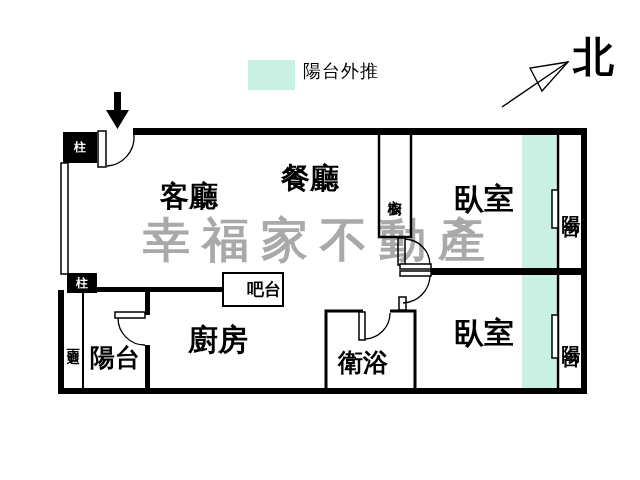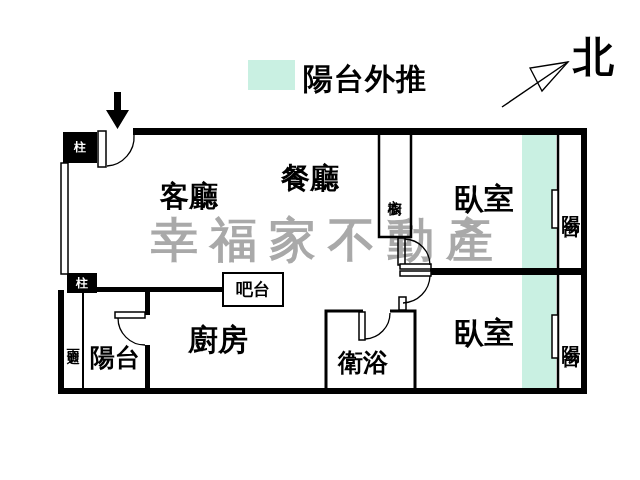--- a/index.html
+++ b/index.html
@@ -14,37 +14,37 @@
     text-align:center;
   }
   .vert{writing-mode:vertical-rl;text-orientation:upright;letter-spacing:2px;}
   .room{font-size:29px;}
   .room-lg{font-size:30px;font-family:Liberation Serif, serif;}
   .room-md{font-size:25px;}
   .balcony-side{font-size:19px;}
   .closet-label{font-size:14px;font-weight:bold;}
   .rain-label{font-size:13px;font-weight:bold;}
   .pillar-label{color:#ffffff;font-size:12px;font-weight:bold;}
-  .bar-label{font-size:17px;}
+  .bar-label{font-size:17px;padding-left:22px;}
   #legend-swatch{
     position:absolute;left:248px;top:60px;width:47px;height:30px;
     background:#c9f0e2;z-index:2;
   }
   #legend-label{
-    position:absolute;left:303px;top:59px;font-size:30px;font-weight:bold;
+    position:absolute;left:303px;top:59px;font-size:18px;font-weight:normal;
     z-index:2;letter-spacing:1px;
   }
   #north-label{
     position:absolute;left:573px;top:30px;font-size:41px;font-weight:bold;
     z-index:2;
   }
   #watermark{
     position:absolute;left:320px;top:240px;transform:translate(-50%,-50%);
     z-index:3;font-size:47px;font-weight:bold;color:#a9a9a9;
-    letter-spacing:12px;white-space:nowrap;mix-blend-mode:multiply;margin-left:8px;
+    letter-spacing:12px;white-space:nowrap;mix-blend-mode:multiply;
   }
 </style>
 </head>
 <body>
 
 <svg id="plan-svg" width="640" height="480" viewBox="0 0 640 480">
 
   <g>
     <rect x="522" y="135" width="34" height="133" fill="#c9f0e2"></rect>
     <rect x="522" y="275" width="34" height="113" fill="#c9f0e2"></rect>

